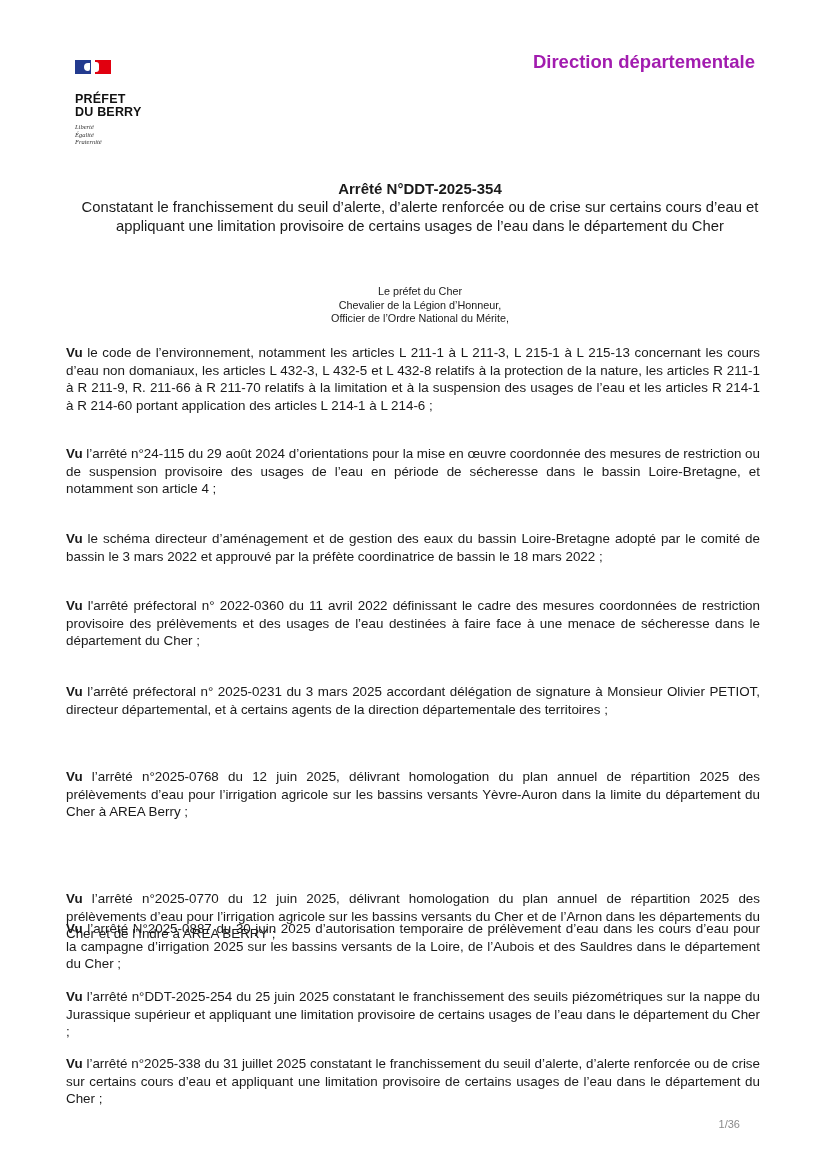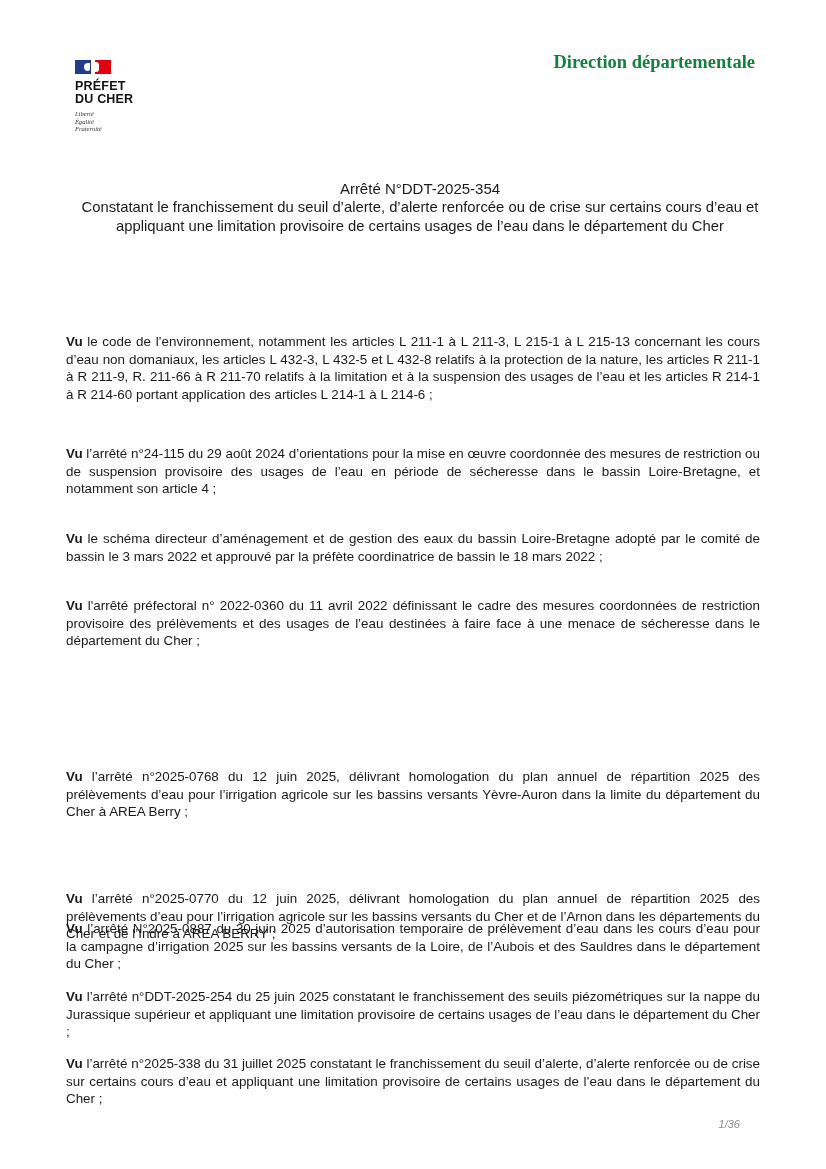--- a/index.html
+++ b/index.html
@@ -46,21 +46,21 @@
     .logo .flag .red { width: 16px; height: 14px; background: #e1000f; position: relative; }
     .logo .flag .red::before {
       content: "";
       position: absolute;
       left: 0; top: 2px;
       width: 4px; height: 10px;
       background: #ffffff;
       border-radius: 0 3px 3px 0;
     }
     .logo .name {
-      margin-top: 6px;
+      margin-top: 19px;
       font-weight: bold;
       font-size: 12.5px;
       line-height: 13px;
       letter-spacing: 0.2px;
       color: #111111;
     }
     .logo .motto {
       margin-top: 4px;
       font-family: "Liberation Serif", "DejaVu Serif", serif;
       font-style: italic;
@@ -70,33 +70,32 @@
     }
     
     .dept {
       position: absolute;
       right: 71px;
       top: 50px;
       text-align: right;
       font-weight: bold;
       font-size: 18.5px;
       line-height: 24px;
-      color: #15803d;
-      font-family: Liberation Serif, serif;
+      color: #a21caf;
     }
     
     .title-block {
       position: absolute;
       left: 70px;
       width: 700px;
       top: 179px;
       text-align: center;
     }
     .title-block .arrete-num {
-      font-weight: normal;
+      font-weight: bold;
       font-size: 15px;
       line-height: 19px;
     }
     .title-block .subject {
       font-size: 14.8px;
       line-height: 19px;
       padding: 0 10px;
       text-align: center;
     }
     
@@ -131,67 +130,74 @@
       font-size: 9.4px;
       line-height: 11px;
       color: #8a8a8a;
     }
     .page-num {
       position: absolute;
       right: 86px;
       top: 1118px;
       font-size: 11px;
       color: #8a8a8a;
-      font-style: italic;
     }
   </style>
 </head>
 <body>
 
 <div class="page">
 
   <div class="logo">
     <div class="flag">
       <div class="blue"></div>
         <div class="gap"></div>
         <div class="red"></div>
     </div>
     <div class="name">
       <div>PRÉFET</div>
-      <div>DU CHER</div>
+      <div>DU BERRY</div>
     </div>
     <div class="motto">
       <div>Liberté</div>
       <div>Égalité</div>
       <div>Fraternité</div>
     </div>
   </div>
 
   <div class="dept">
     <div>Direction départementale</div>
   </div>
 
   <div class="title-block">
     <div class="arrete-num">Arrêté N°DDT-2025-354</div>
     <div class="subject">Constatant le franchissement du seuil d’alerte, d’alerte renforcée ou de crise sur certains cours d’eau et appliquant une limitation provisoire de certains usages de l’eau dans le département du Cher</div>
   </div>
 
-
-  <div class="clause" style="top:333px">
+  <div class="intro">
+    <div>Le préfet du Cher</div>
+    <div>Chevalier de la Légion d’Honneur,</div>
+    <div>Officier de l’Ordre National du Mérite,</div>
+  </div>
+
+  <div class="clause" style="top:344px">
     <span class="vu">Vu</span><span> le code de l’environnement, notamment les articles L 211-1 à L 211-3, L 215-1 à L 215-13 concernant les cours d’eau non domaniaux, les articles L 432-3, L 432-5 et L 432-8 relatifs à la protection de la nature, les articles R 211-1 à R 211-9, R. 211-66 à R 211-70 relatifs à la limitation et à la suspension des usages de l’eau et les articles R 214-1 à R 214-60 portant application des articles L 214-1 à L 214-6 ;</span>
   </div>
   <div class="clause" style="top:445px">
     <span class="vu">Vu</span><span> l’arrêté n°24-115 du 29 août 2024 d’orientations pour la mise en œuvre coordonnée des mesures de restriction ou de suspension provisoire des usages de l’eau en période de sécheresse dans le bassin Loire-Bretagne, et notamment son article 4 ;</span>
   </div>
   <div class="clause" style="top:530px">
     <span class="vu">Vu</span><span> le schéma directeur d’aménagement et de gestion des eaux du bassin Loire-Bretagne adopté par le comité de bassin le 3 mars 2022 et approuvé par la préfète coordinatrice de bassin le 18 mars 2022 ;</span>
   </div>
   <div class="clause" style="top:597px">
     <span class="vu">Vu</span><span> l'arrêté préfectoral n° 2022-0360 du 11 avril 2022 définissant le cadre des mesures coordonnées de restriction provisoire des prélèvements et des usages de l’eau destinées à faire face à une menace de sécheresse dans le département du Cher ;</span>
   </div>
+  <div class="clause" style="top:683px">
+    <span class="vu">Vu</span><span> l’arrêté préfectoral n° 2025-0231 du 3 mars 2025 accordant délégation de signature à Monsieur Olivier PETIOT, directeur départemental, et à certains agents de la direction départementale des territoires ;</span>
+  </div>
   <div class="clause" style="top:768px">
     <span class="vu">Vu</span><span> l’arrêté n°2025-0768 du 12 juin 2025, délivrant homologation du plan annuel de répartition 2025 des prélèvements d’eau pour l’irrigation agricole sur les bassins versants Yèvre-Auron dans la limite du département du Cher à AREA Berry ;</span>
   </div>
   <div class="clause" style="top:890px">
     <span class="vu">Vu</span><span> l’arrêté n°2025-0770 du 12 juin 2025, délivrant homologation du plan annuel de répartition 2025 des prélèvements d’eau pour l’irrigation agricole sur les bassins versants du Cher et de l’Arnon dans les départements du Cher et de l’Indre à AREA BERRY ;</span>
   </div>
   <div class="clause" style="top:920px">
     <span class="vu">Vu</span><span> l’arrêté N°2025-0887 du 30 juin 2025 d’autorisation temporaire de prélèvement d’eau dans les cours d’eau pour la campagne d’irrigation 2025 sur les bassins versants de la Loire, de l’Aubois et des Sauldres dans le département du Cher ;</span>
   </div>
   <div class="clause" style="top:988px">

